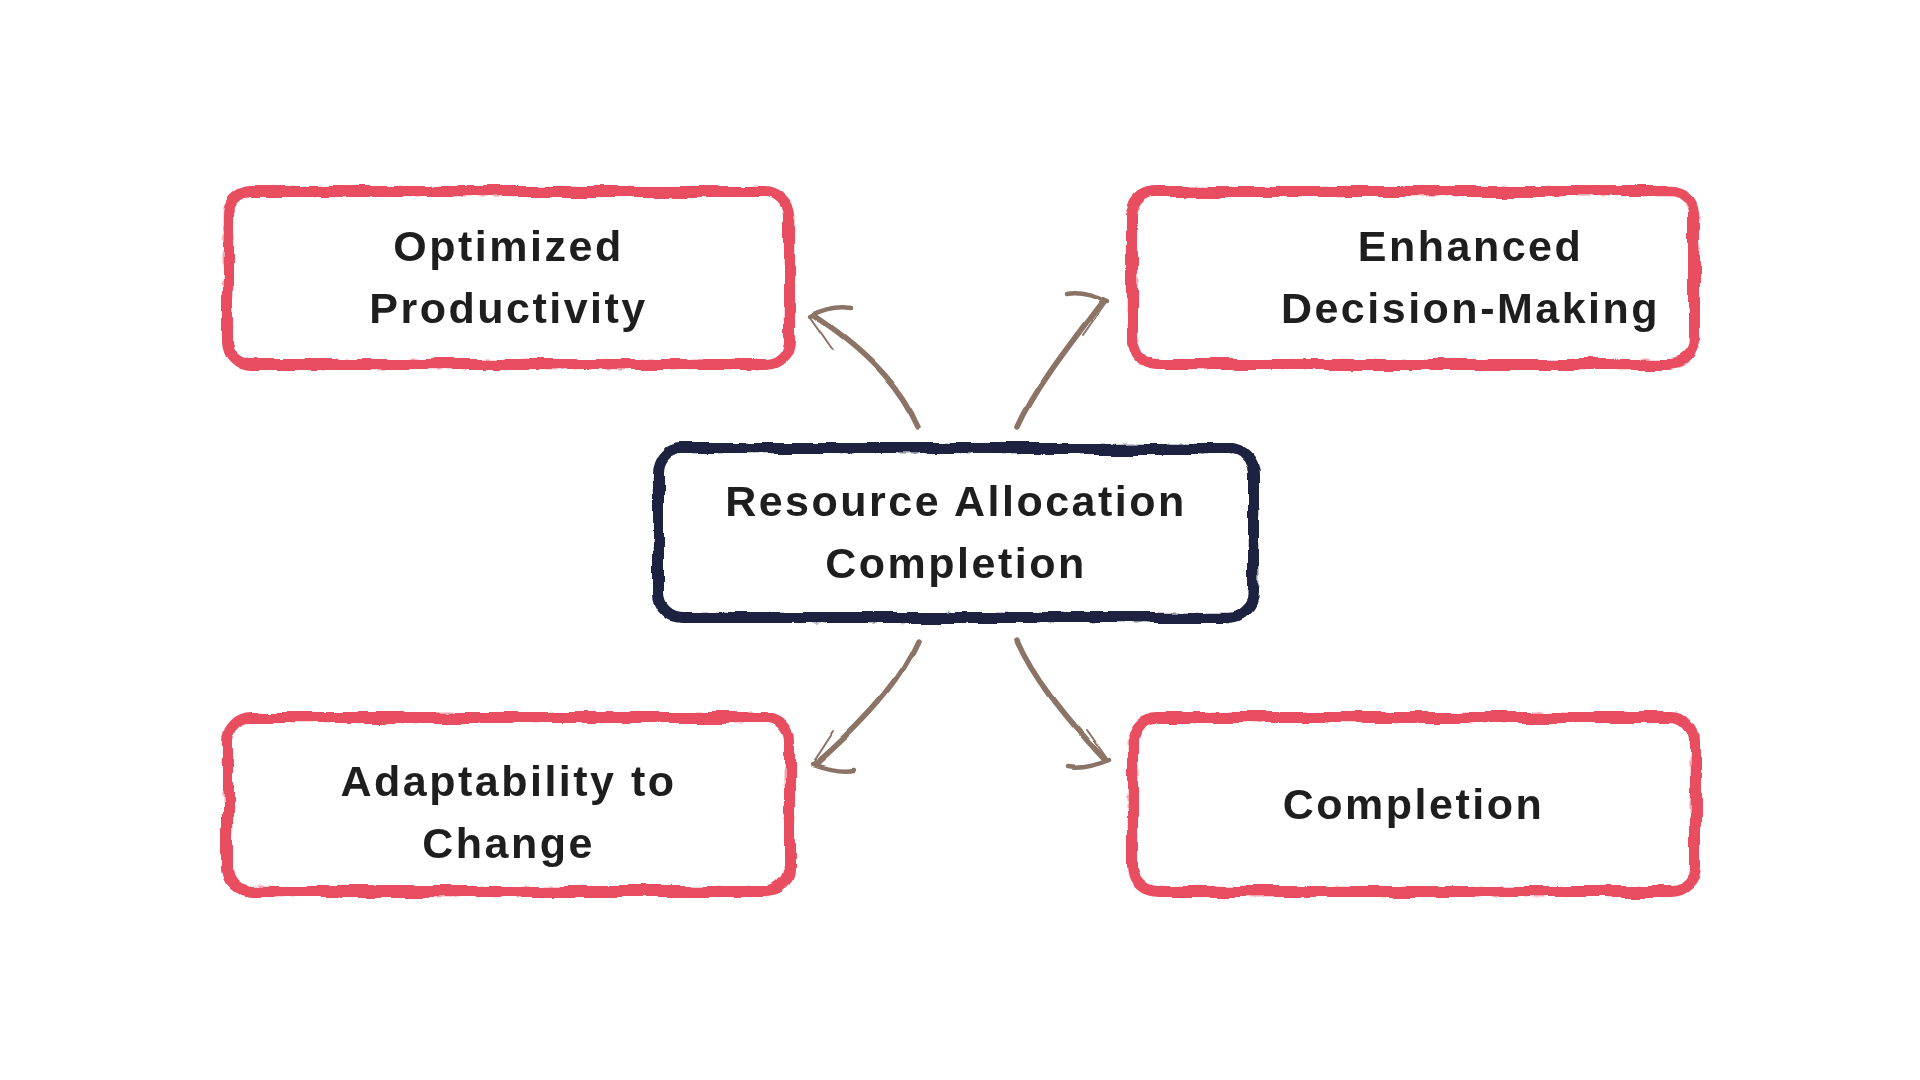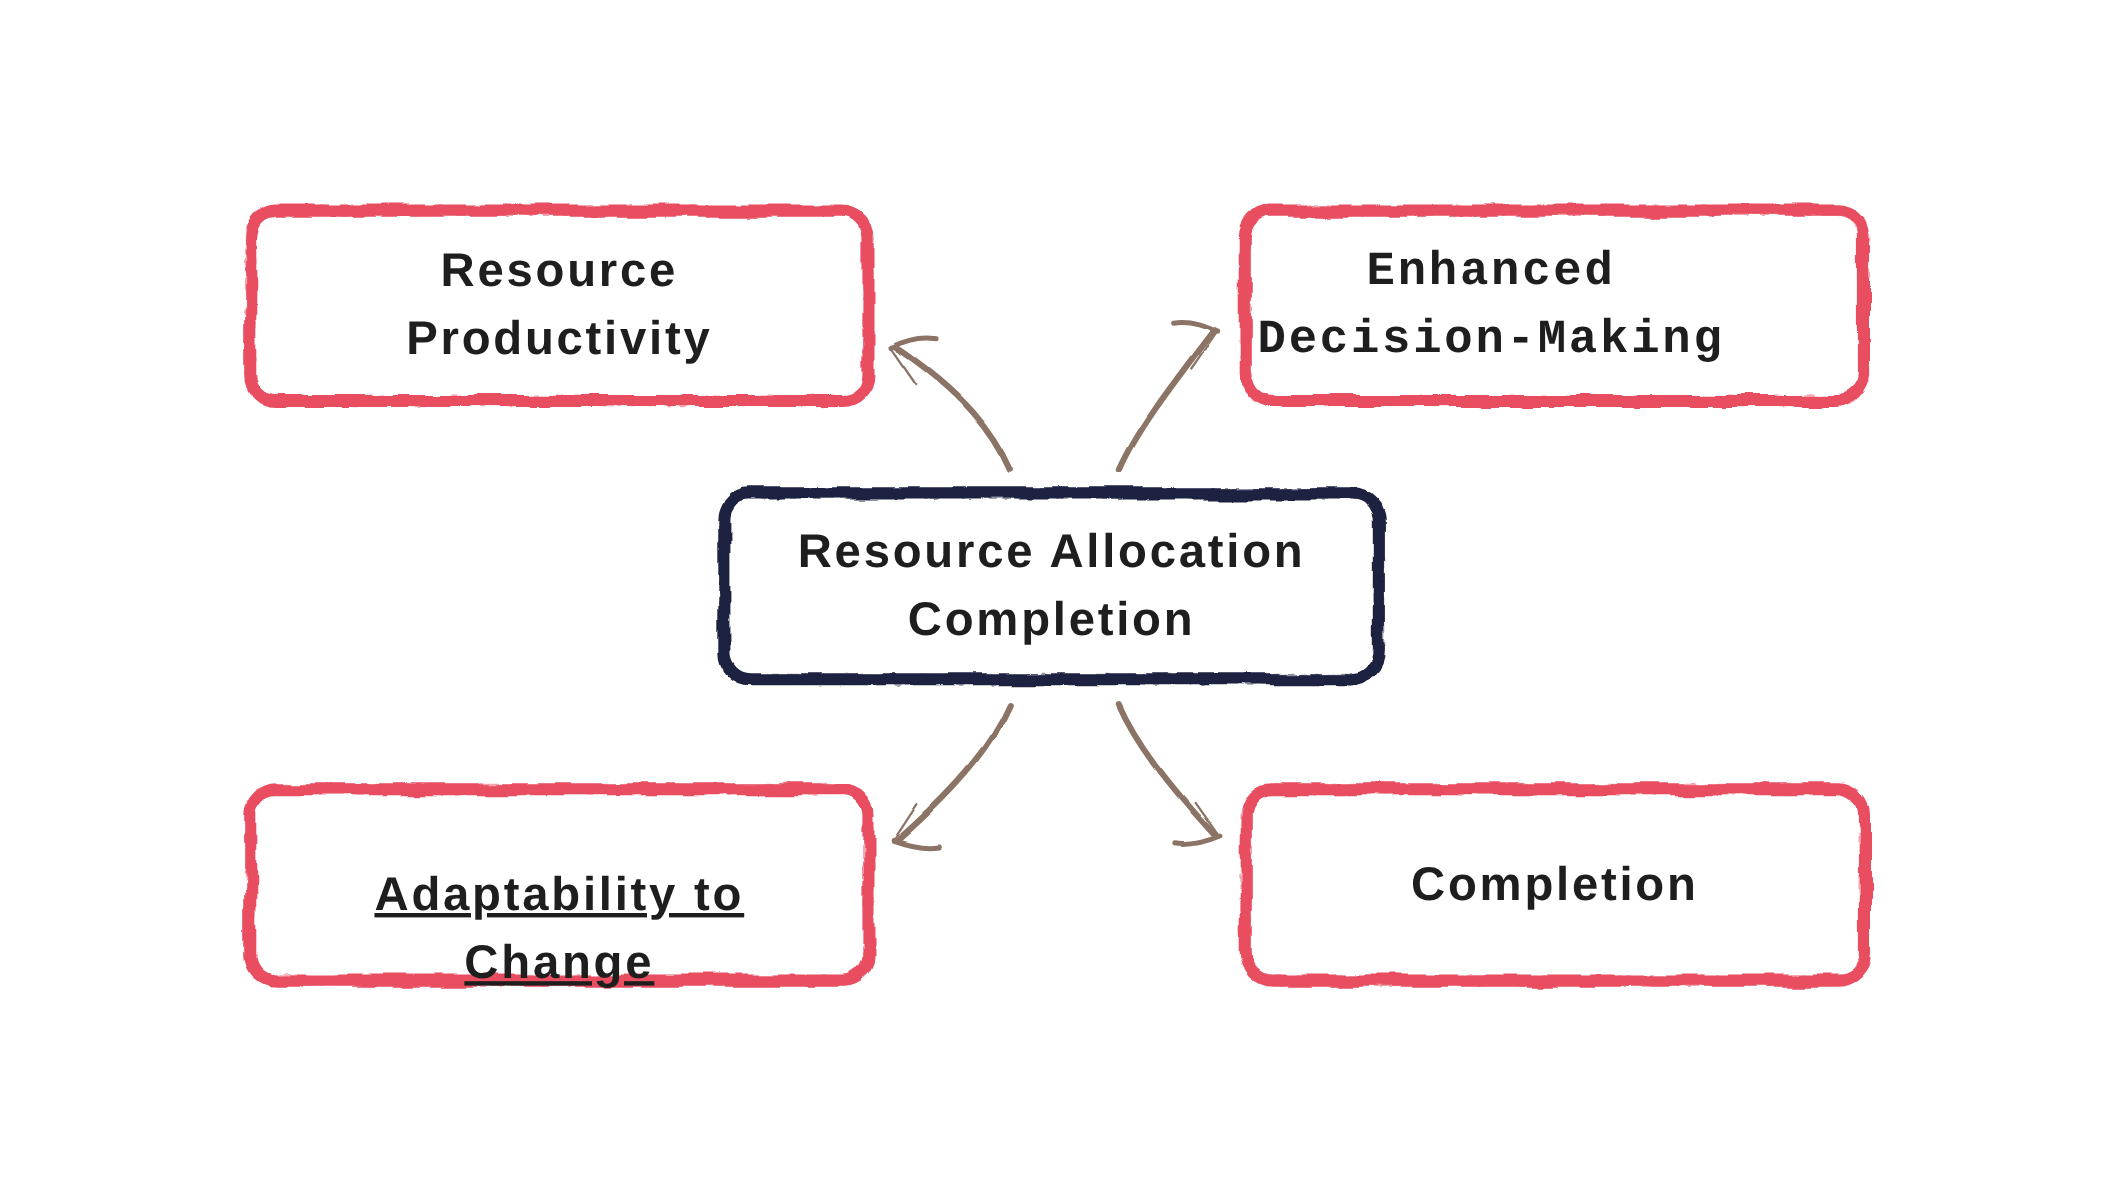--- a/index.html
+++ b/index.html
@@ -32,22 +32,22 @@
     justify-content: center;
     text-align: center;
     color: var(--text, #1e1e1e);
     font-weight: 700;
     font-size: 43px;
     line-height: 1.44;
     letter-spacing: 2.5px;
     pointer-events: none;
   }
   .label-top-left     { left: 222px;  top: 186px; width: 573px; height: 184px; }
-  .label-top-right    { left: 1069px; top: 186px; width: 573px; height: 184px; font-family: Liberation Mono, monospace; }
-  .label-bottom-left  { left: 222px;  top: 752px; width: 573px; height: 185px; text-decoration: underline; }
+  .label-top-right    { left: 1184px; top: 186px; width: 573px; height: 184px; }
+  .label-bottom-left  { left: 222px;  top: 720px; width: 573px; height: 185px; }
   .label-bottom-right { left: 1127px; top: 712px; width: 573px; height: 185px; }
   .label-center       { left: 653px;  top: 443px; width: 606px; height: 180px; }
   .node-line { display: block; }
 </style>
 </head>
 <body>
 
 <div class="canvas">
 
   <svg class="diagram-layer" viewBox="0 0 1920 1080">
@@ -108,21 +108,21 @@
       </g>
       <g>
         <path d="M 1018 641 C 1033 675 1060 711 1104 759" stroke-width="5.5"></path>
         <path d="M 1109 760 C 1092 767 1079 769 1068 767" stroke-width="4.5"></path>
         <path d="M 1108 760 L 1086 729" stroke-width="2"></path>
       </g>
     </g>
   </svg>
 
   <div class="node-label label-top-left">
-    <span class="node-line">Resource</span>
+    <span class="node-line">Optimized</span>
     <span class="node-line">Productivity</span>
   </div>
 
   <div class="node-label label-top-right">
     <span class="node-line">Enhanced</span>
     <span class="node-line">Decision-Making</span>
   </div>
 
   <div class="node-label label-center">
     <span class="node-line">Resource Allocation</span>

